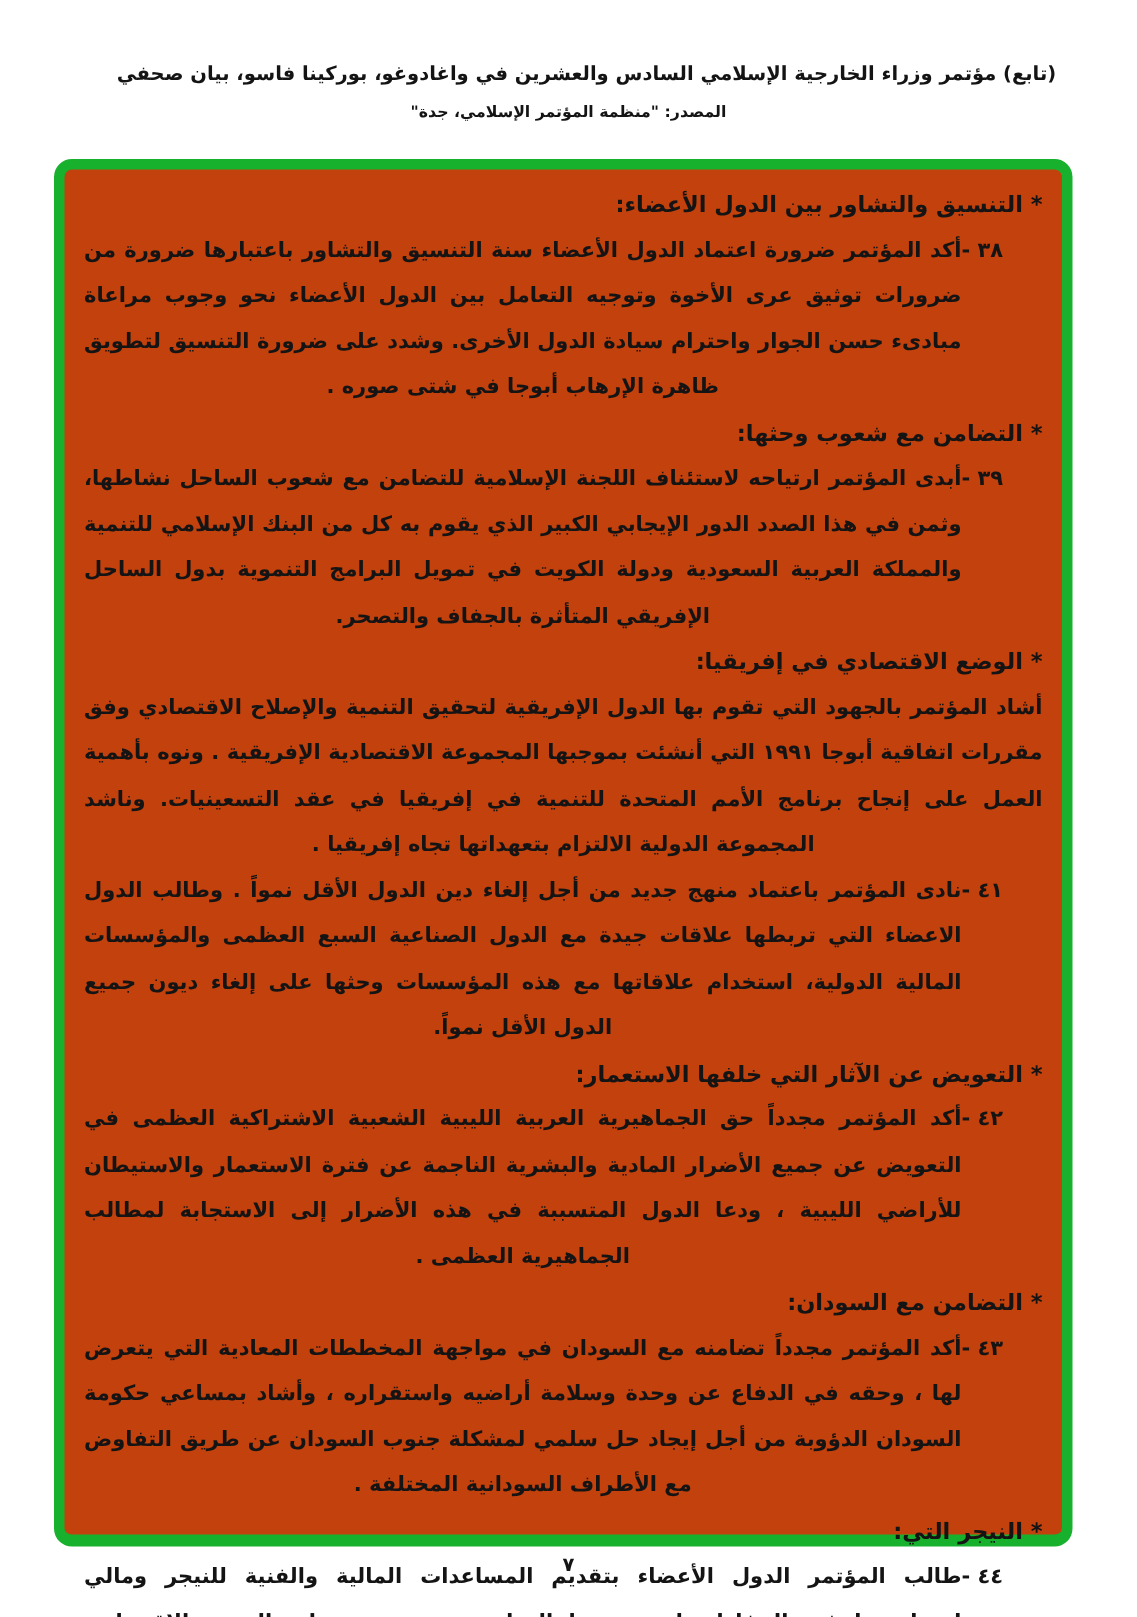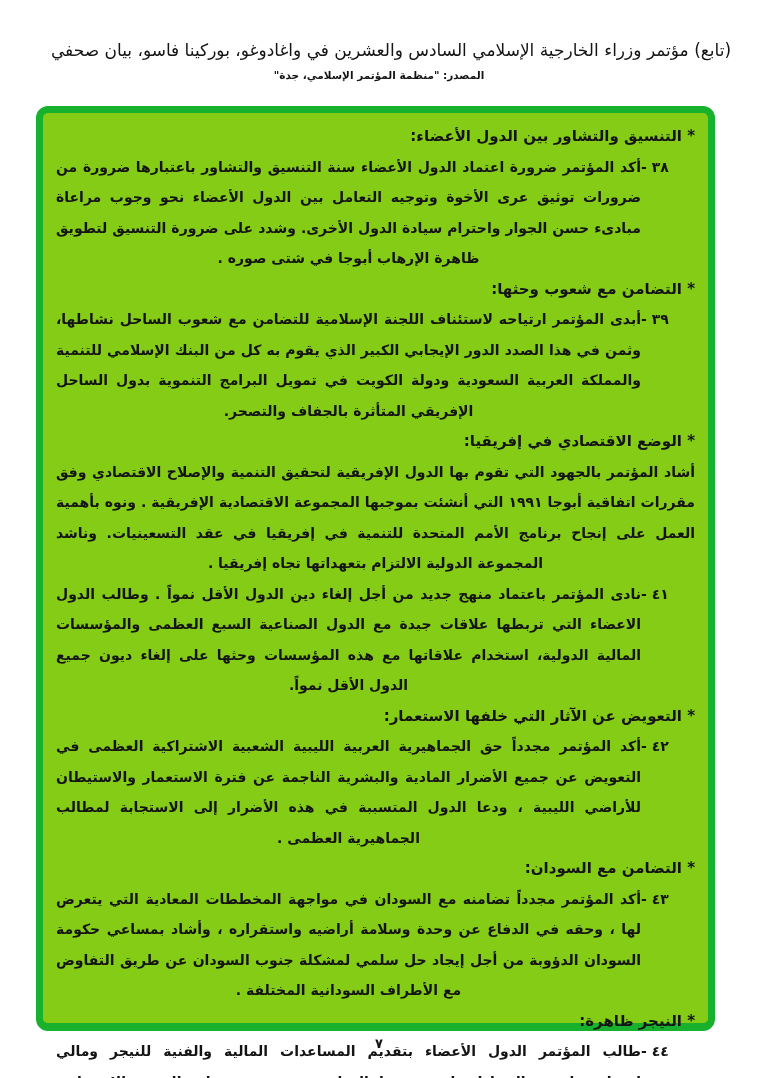--- a/index.html
+++ b/index.html
@@ -10,36 +10,36 @@
     font-family:"DejaVu Sans",sans-serif;
     color:var(--ink,#141414);
     direction:rtl;
     overflow:hidden;
   }
   .doc-header{
     position:absolute;top:40px;right:0;left:0;
     text-align:center;
   }
   .doc-title{
-    font-size:17px;font-weight:400;line-height:20px;
+    font-size:13px;font-weight:700;line-height:20px;
     white-space:nowrap;
     margin-left:24px;
   }
   .doc-source{
     font-size:10.5px;font-weight:700;margin-top:9px;
   }
   .green-box{
     position:absolute;top:106px;left:36px;
     width:679px;height:925px;
     box-sizing:border-box;
     border:7px solid var(--green,#17b12e);
     border-bottom-width:8px;
     border-radius:12px;
     padding:8px 13px 0 13px;
-    background:#84cc16;
+    background:#c2410c;
   }
   .sec{margin:0}
   .heading{
     font-size:15px;font-weight:700;
     line-height:30.5px;
     text-align:right;
   }
   .para{
     display:flex;
     font-size:14px;font-weight:700;
@@ -108,21 +108,21 @@
 
   <section class="sec">
     <div class="heading">* التضامن مع السودان:</div>
     <div class="para">
       <div class="num">٤٣ -</div>
       <div class="ptext">أكد المؤتمر مجدداً تضامنه مع السودان في مواجهة المخططات المعادية التي يتعرض لها ، وحقه في الدفاع عن وحدة وسلامة أراضيه واستقراره ، وأشاد بمساعي حكومة السودان الدؤوبة من أجل إيجاد حل سلمي لمشكلة جنوب السودان عن طريق التفاوض مع الأطراف السودانية المختلفة .</div>
     </div>
   </section>
 
   <section class="sec">
-    <div class="heading">* النيجر ظاهرة:</div>
+    <div class="heading">* النيجر التي:</div>
     <div class="para">
       <div class="num">٤٤ -</div>
       <div class="ptext">طالب المؤتمر الدول الأعضاء بتقديم المساعدات المالية والفنية للنيجر ومالي لمساعدتها في الحفاظ على وحدتها الوطنية، ودعم مجهودات التنمية الاقتصادية والاجتماعية والثقافية في البلدين.</div>
     </div>
   </section>
 
 </div>
 
 <div class="page-number">٧</div>
 

